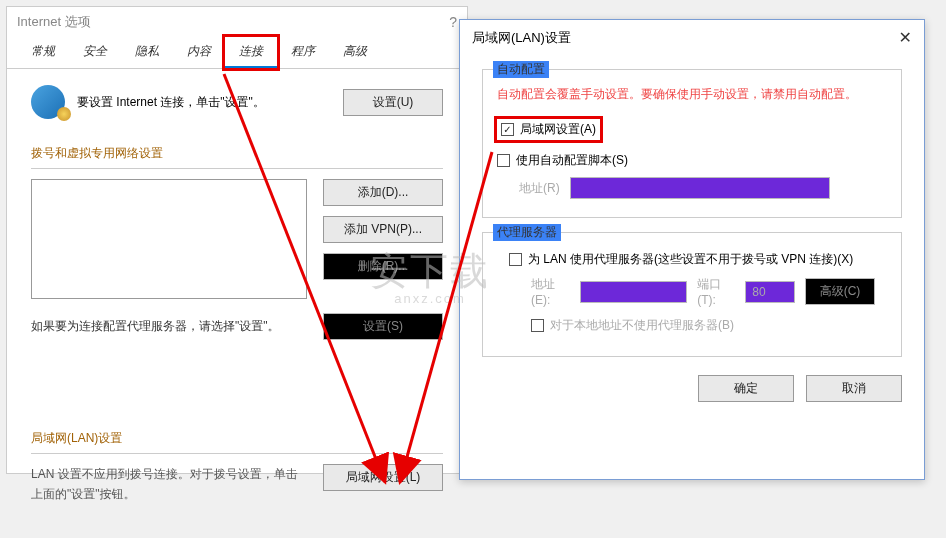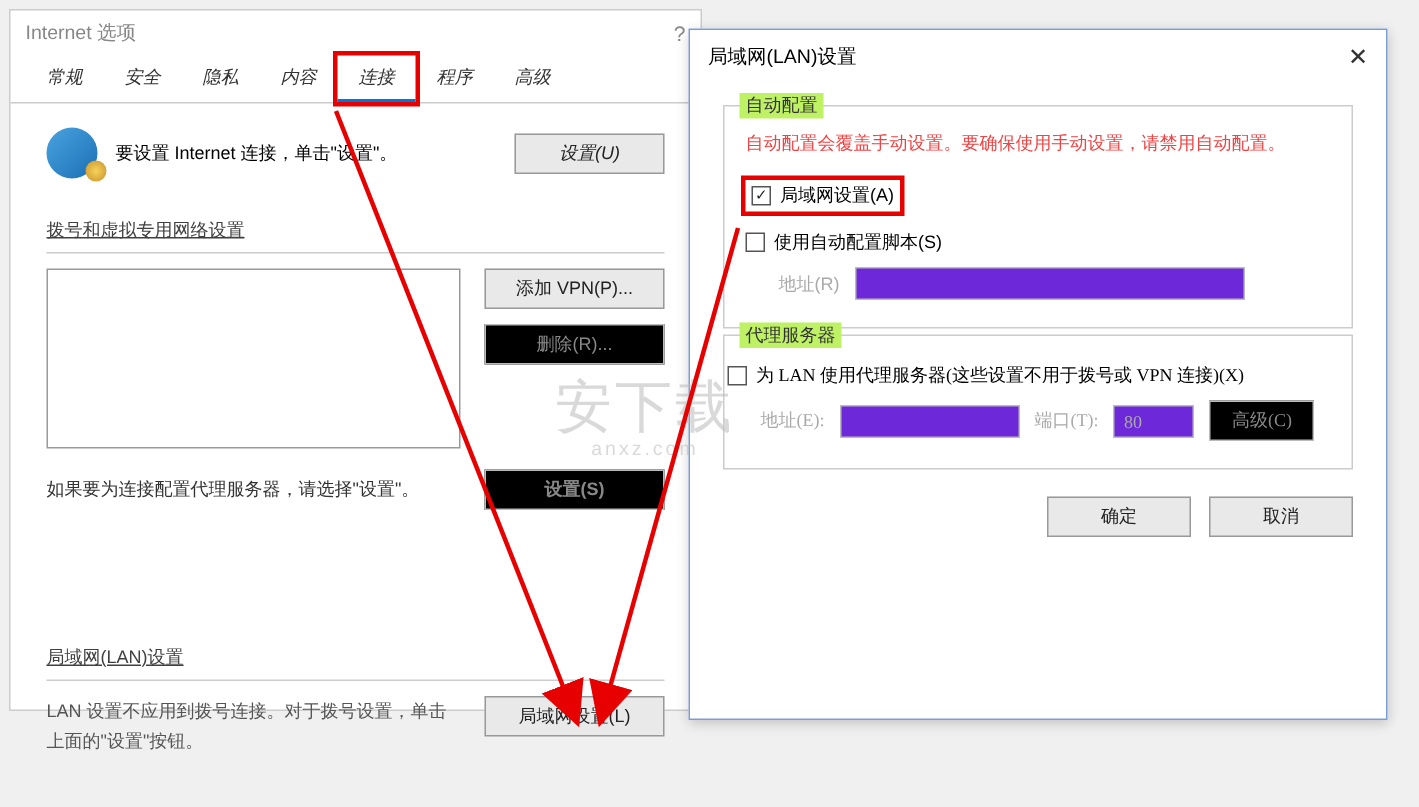--- a/index.html
+++ b/index.html
@@ -57,22 +57,22 @@
     content: ""; position: absolute; bottom: -2px; right: -6px;
     width: 14px; height: 14px; border-radius: 50%;
     background: radial-gradient(circle,#f6d35b,#c8902a);
   }
   .btn {
     border: 1px solid #999; background: #e9e9e9;
     padding: 4px 0; text-align: center; min-width: 96px;
     cursor: pointer; color: #222;
   }
   .btn.disabled { color: #888; border-color: #bbb; background:#000000; cursor:default;}
-  .top-btn { margin-left: auto; width:100px;font-style:italic;}
-  .section-label { margin: 26px 0 6px; color: #404040; text-decoration: underline; }
+  .top-btn { margin-left: auto; width:100px;}
+  .section-label { margin: 26px 0 6px; color: #a16207; }
   .hr { border-top: 1px solid #ccc; margin-bottom: 10px; }
   .mid { display:flex; gap:16px;}
   .listbox {
     width: 290px; height: 120px;
     border: 1px solid #999; background: #fff;
   }
   .side-btns { display:flex; flex-direction:column; gap:10px; }
   .side-btns .btn { width:120px; }
   .lower-row { display:flex; align-items:center; margin-top:14px;}
   .lan-section { margin-top:90px; }
@@ -85,29 +85,29 @@
     position:absolute; left:459px; top:19px;
     width:466px; height:461px;
     background:#fff; border:1px solid #7a9dd4;
     box-shadow:0 2px 8px rgba(0,0,0,.2);
   }
   .lan-title { display:flex; justify-content:space-between; align-items:center; padding:8px 12px;}
   .lan-title span:first-child {font-size:13px;}
   .close-x { font-size:16px; color:#333; cursor:pointer;}
   .lan-body { padding:6px 22px 12px; }
   .grp { border:1px solid #ccc; padding:12px 14px 16px; margin-top:8px; position:relative;}
-  .grp-title { position:absolute; top:-9px; left:10px; background:#bef264; padding:0 4px; color:#333;}
+  .grp-title { position:absolute; top:-9px; left:10px; background:#3b82f6; padding:0 4px; color:#333;}
   .grp p { margin:4px 0 10px; color:#ef4444;}
   .cb-row { display:flex; align-items:center; gap:6px; margin:6px 0;}
   .cb { width:13px; height:13px; border:1px solid #555; display:inline-flex; align-items:center; justify-content:center; font-size:10px; line-height:1;}
   .cb.checked::after { content:"✓"; color:#222; }
   .field-row { display:flex; align-items:center; gap:10px; margin:8px 0 2px 22px;}
   .lbl-dis { color:#aaa;}
   .txtin { border:1px solid #bbb; height:22px; background:#6d28d9;}
-  .grp2 {border:1px solid #ccc; padding:12px 2px 16px; margin-top:4px; position:relative;font-family:Liberation Serif, serif;}
+  .grp2 {border:1px solid #ccc; padding:12px 26px 16px; margin-top:14px; position:relative;}
   .bottom-btns { display:flex; justify-content:flex-end; gap:12px; margin-top:18px;}
   .bottom-btns .btn { width:86px;}
 
   
   .watermark {
     position:absolute; left:370px; top:246px;
     font-size:38px; color:#bbb; opacity:.55;
     pointer-events:none; letter-spacing:2px;
   }
   .watermark small{display:block;font-size:13px;color:#bbb;margin-top:-6px;text-align:center;}
@@ -138,28 +138,29 @@
       <div class="globe"></div>
       <span>要设置 Internet 连接，单击"设置"。</span>
       <div class="btn top-btn">设置(U)</div>
     </div>
 
     <div class="section-label">拨号和虚拟专用网络设置</div>
     <div class="hr"></div>
     <div class="mid">
       <div class="listbox"></div>
       <div class="side-btns">
+        <div class="btn">添加(D)...</div>
         <div class="btn">添加 VPN(P)...</div>
         <div class="btn disabled">删除(R)...</div>
       </div>
     </div>
 
     <div class="lower-row">
       <span style="flex:1;color:#333;">如果要为连接配置代理服务器，请选择"设置"。</span>
-      <div class="btn disabled" style="width:120px;font-weight:bold;">设置(S)</div>
+      <div class="btn disabled" style="width:120px;">设置(S)</div>
     </div>
 
     <div class="lan-section">
       <div class="section-label">局域网(LAN)设置</div>
       <div class="hr"></div>
       <div class="lan-por">
         <div class="txt">LAN 设置不应用到拨号连接。对于拨号设置，单击上面的"设置"按钮。</div>
         <div class="btn">局域网设置(L)</div>
       </div>
     </div>
@@ -195,20 +196,24 @@
       <div class="cb-row" style="margin-top:6px;">
         <span class="cb"></span>
         <span>为 LAN 使用代理服务器(这些设置不用于拨号或 VPN 连接)(X)</span>
       </div>
       <div class="field-row">
         <span class="lbl-dis">地址(E):</span>
         <div class="txtin" style="width:120px;"></div>
         <span class="lbl-dis">端口(T):</span>
         <div class="txtin" style="width:54px;color:#aaa;padding:3px 6px;">80</div>
         <div class="btn disabled" style="width:70px;min-width:70px;">高级(C)</div>
+      </div>
+      <div class="cb-row" style="margin-left:22px;margin-top:10px;">
+        <span class="cb"></span>
+        <span class="lbl-dis">对于本地地址不使用代理服务器(B)</span>
       </div>
     </div>
 
     <div class="bottom-btns">
       <div class="btn">确定</div>
       <div class="btn">取消</div>
     </div>
   </div>
 </div>
 

